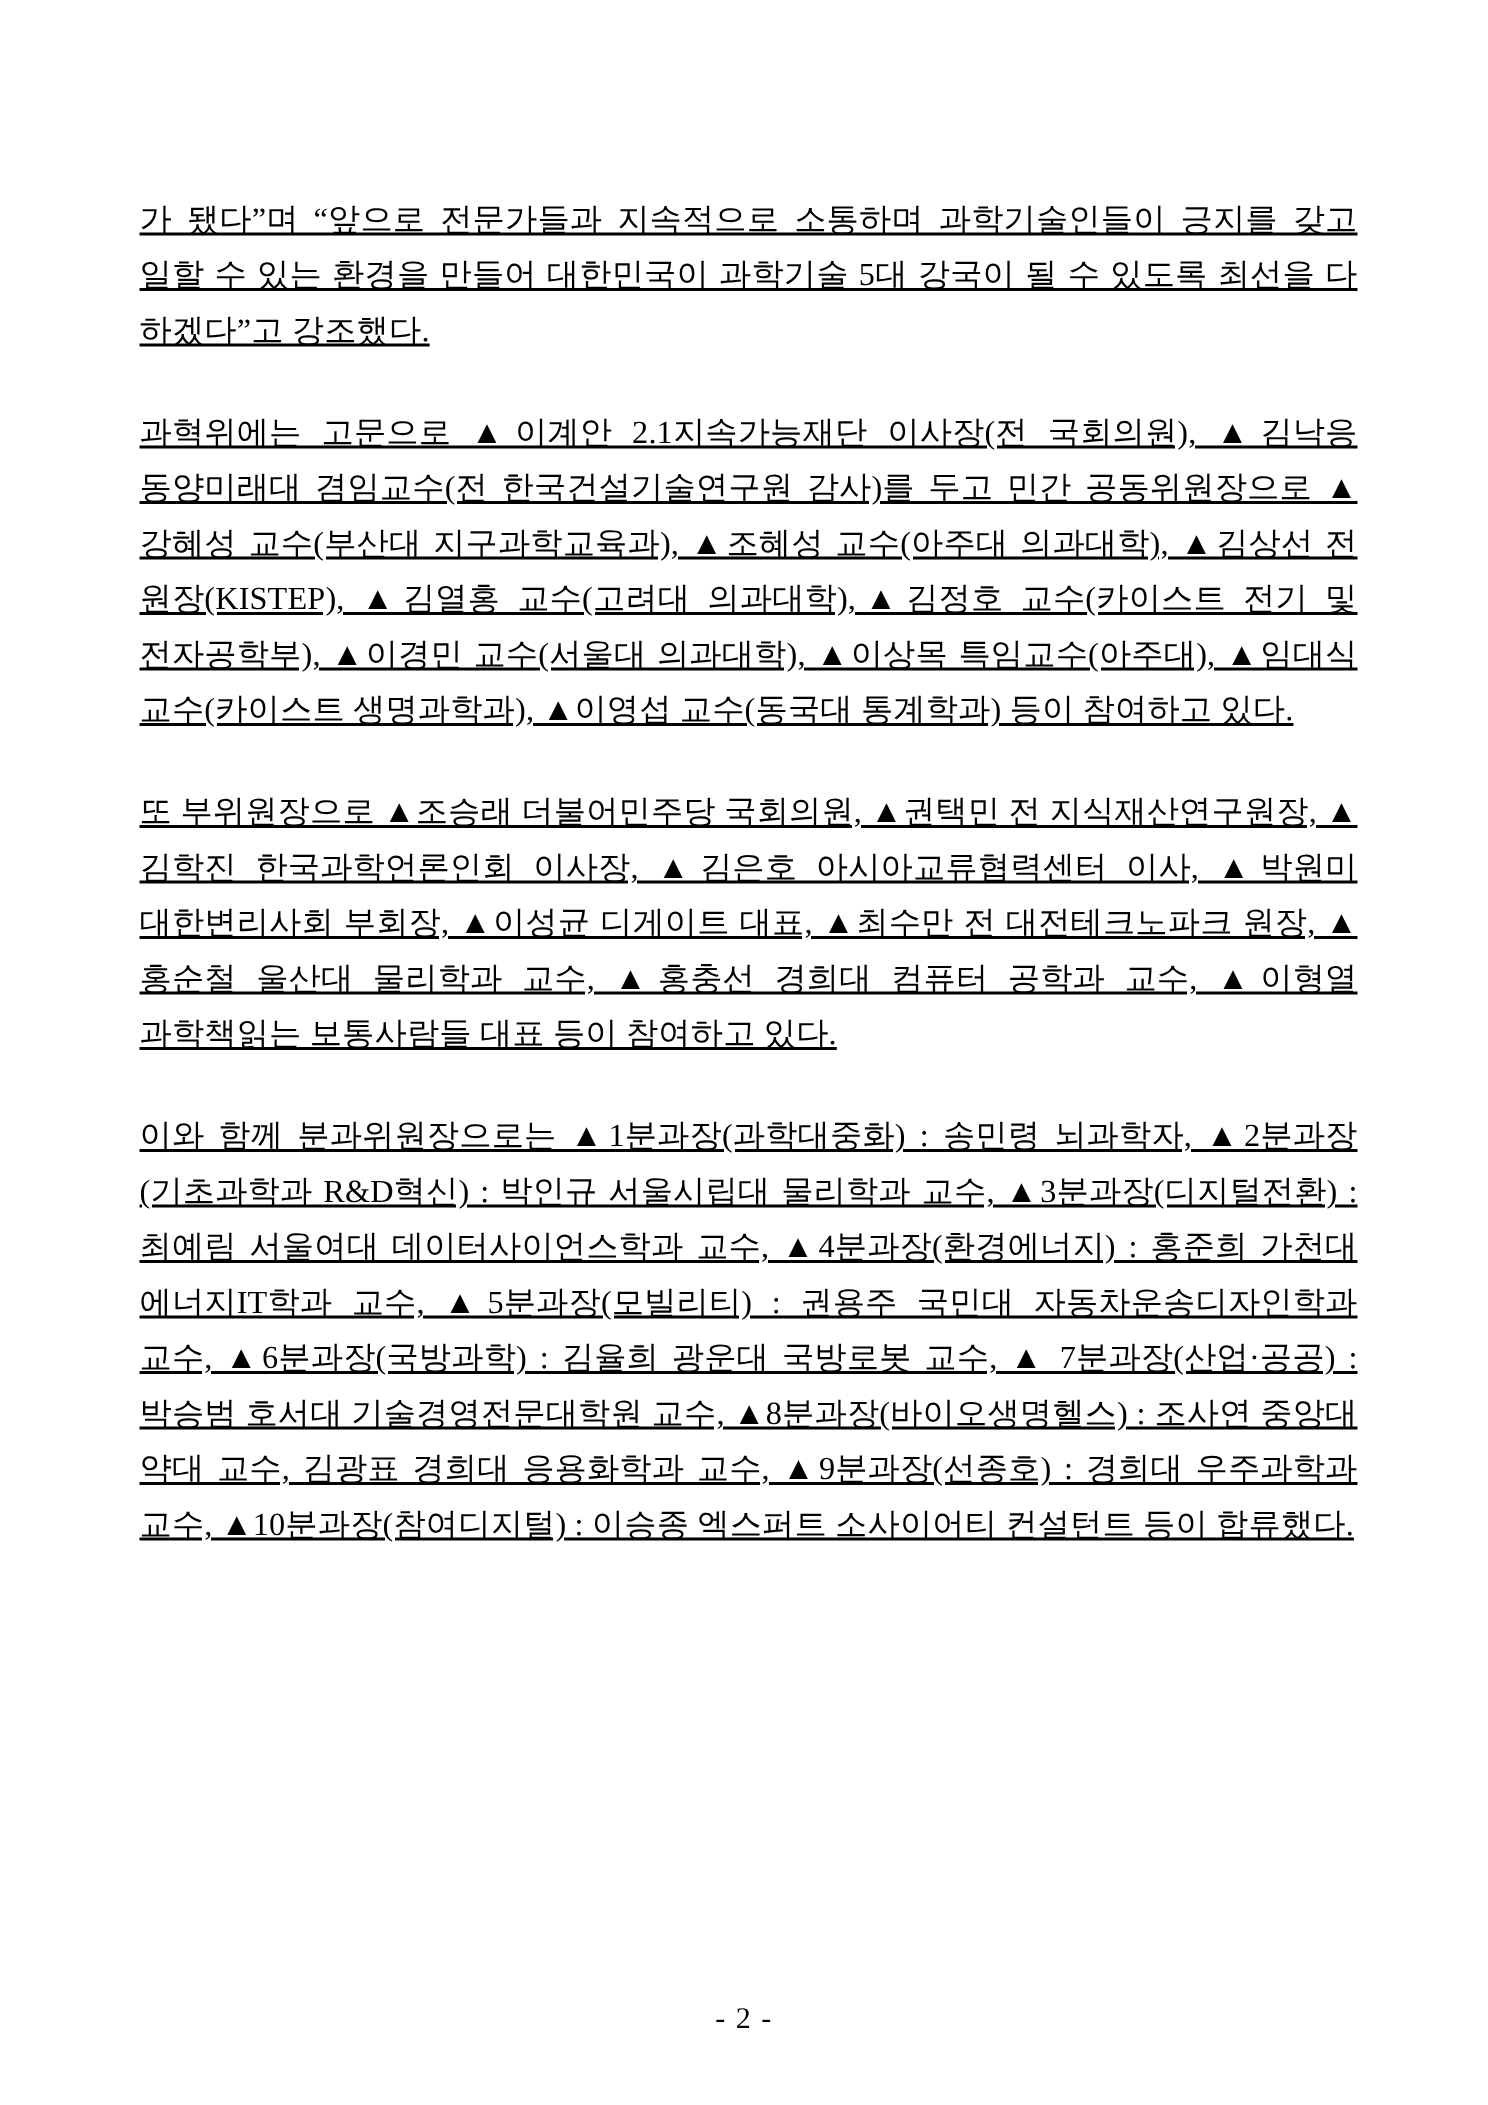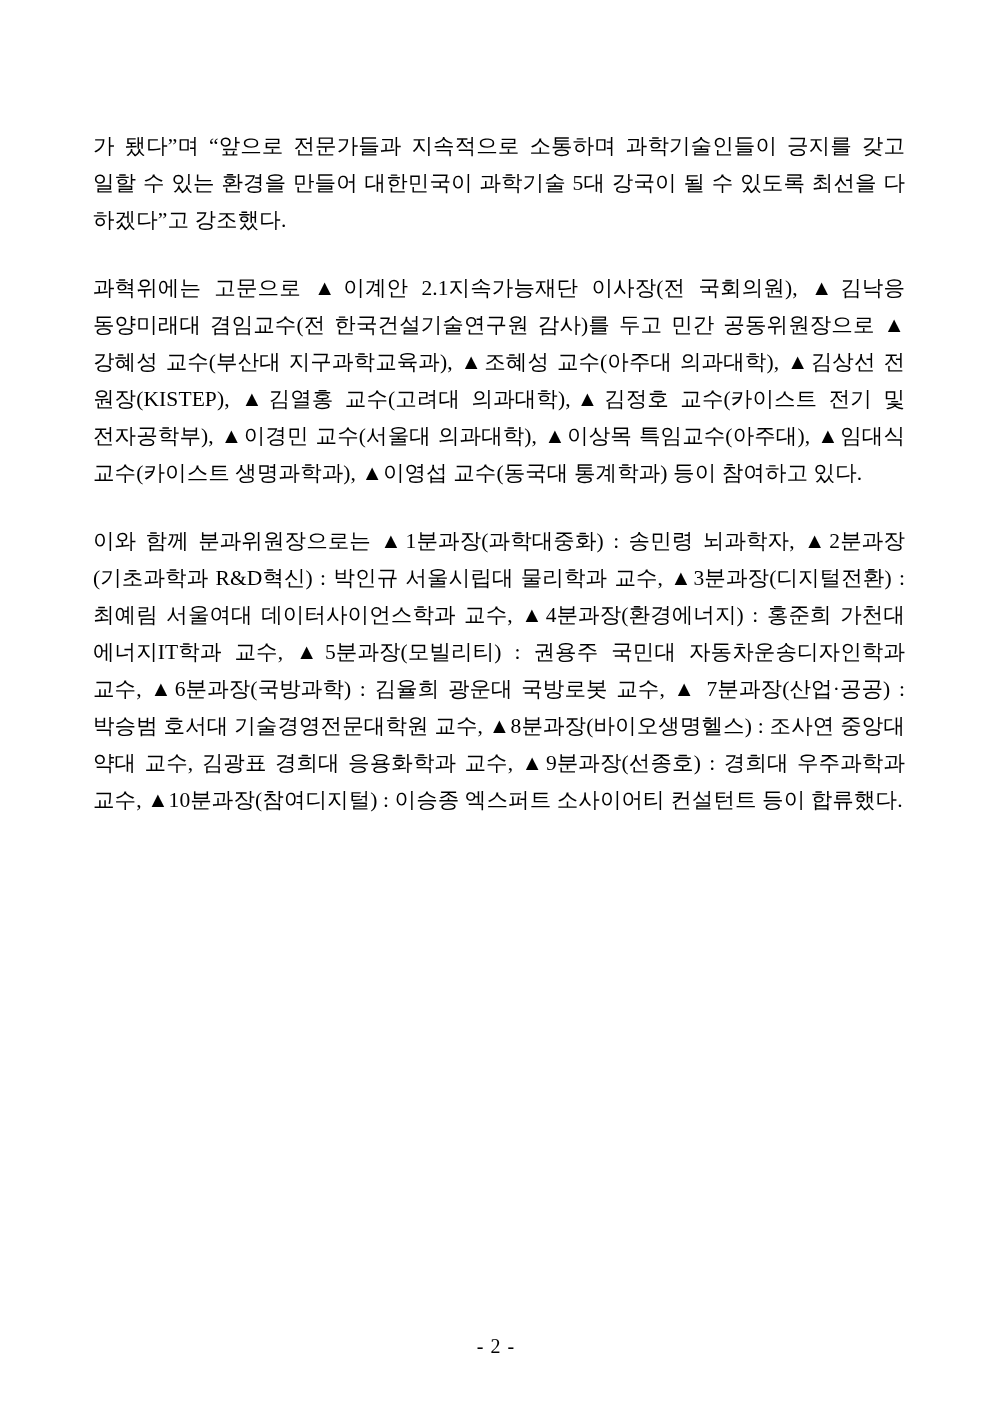--- a/index.html
+++ b/index.html
@@ -25,20 +25,21 @@
   }
   .para {
     font-size: 21.5px;
     line-height: 37px;
     text-align: justify;
     text-justify: inter-word;
     letter-spacing: 0.1px;
     word-break: keep-all;
     margin: 0 0 31px 0;
     white-space: normal;
+    text-decoration: underline;
   }
   .para:last-of-type {
     margin-bottom: 0;
   }
   .footer {
     position: absolute;
     left: 0;
     right: 0;
     top: 1335px;
     text-align: center;
@@ -47,16 +48,17 @@
     letter-spacing: 1px;
   }
 </style>
 </head>
 <body>
 
 <div class="page">
   <div class="content">
     <p class="para">가 됐다”며 “앞으로 전문가들과 지속적으로 소통하며 과학기술인들이 긍지를 갖고 일할 수 있는 환경을 만들어 대한민국이 과학기술 5대 강국이 될 수 있도록 최선을 다 하겠다”고 강조했다.</p>
     <p class="para">과혁위에는 고문으로 ▲이계안 2.1지속가능재단 이사장(전 국회의원), ▲김낙응 동양미래대 겸임교수(전 한국건설기술연구원 감사)를 두고 민간 공동위원장으로 ▲강혜성 교수(부산대 지구과학교육과), ▲조혜성 교수(아주대 의과대학), ▲김상선 전 원장(KISTEP), ▲김열홍 교수(고려대 의과대학),▲김정호 교수(카이스트 전기 및 전자공학부), ▲이경민 교수(서울대 의과대학), ▲이상목 특임교수(아주대), ▲임대식 교수(카이스트 생명과학과), ▲이영섭 교수(동국대 통계학과) 등이 참여하고 있다.</p>
+    <p class="para">또 부위원장으로 ▲조승래 더불어민주당 국회의원, ▲권택민 전 지식재산연구원장, ▲김학진 한국과학언론인회 이사장, ▲김은호 아시아교류협력센터 이사, ▲박원미 대한변리사회 부회장, ▲이성균 디게이트 대표, ▲최수만 전 대전테크노파크 원장, ▲홍순철 울산대 물리학과 교수, ▲홍충선 경희대 컴퓨터 공학과 교수, ▲이형열 과학책읽는 보통사람들 대표 등이 참여하고 있다.</p>
     <p class="para">이와 함께 분과위원장으로는 ▲1분과장(과학대중화) : 송민령 뇌과학자, ▲2분과장(기초과학과 R&amp;D혁신) : 박인규 서울시립대 물리학과 교수, ▲3분과장(디지털전환) : 최예림 서울여대 데이터사이언스학과 교수, ▲4분과장(환경에너지) : 홍준희 가천대 에너지IT학과 교수, ▲5분과장(모빌리티) : 권용주 국민대 자동차운송디자인학과 교수, ▲6분과장(국방과학) : 김율희 광운대 국방로봇 교수, ▲ 7분과장(산업·공공) : 박승범 호서대 기술경영전문대학원 교수, ▲8분과장(바이오생명헬스) : 조사연 중앙대 약대 교수, 김광표 경희대 응용화학과 교수, ▲9분과장(선종호) : 경희대 우주과학과 교수, ▲10분과장(참여디지털) : 이승종 엑스퍼트 소사이어티 컨설턴트 등이 합류했다.</p>
   </div>
   <div class="footer">- 2 -</div>
 </div>
 
 </body></html>

